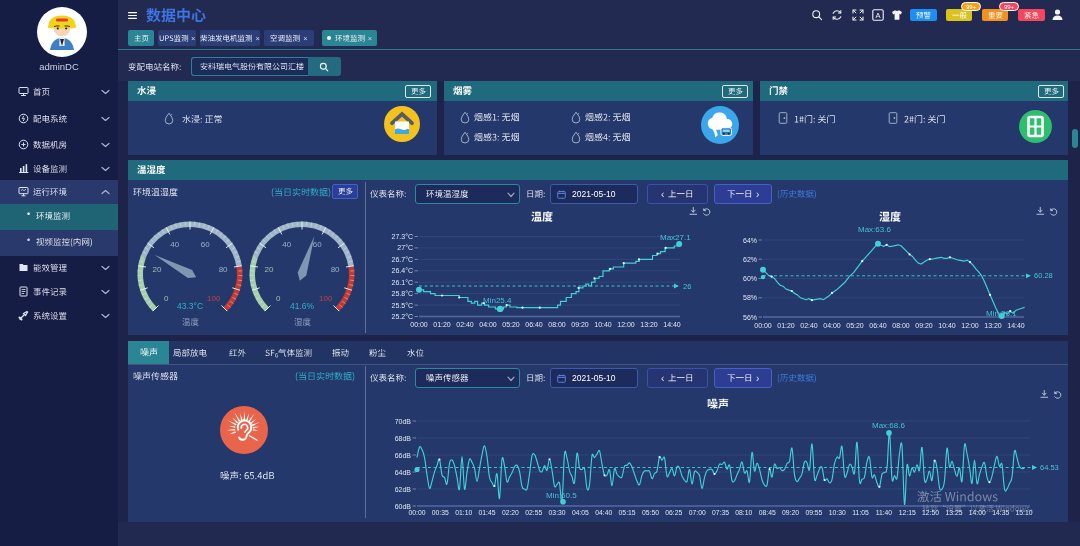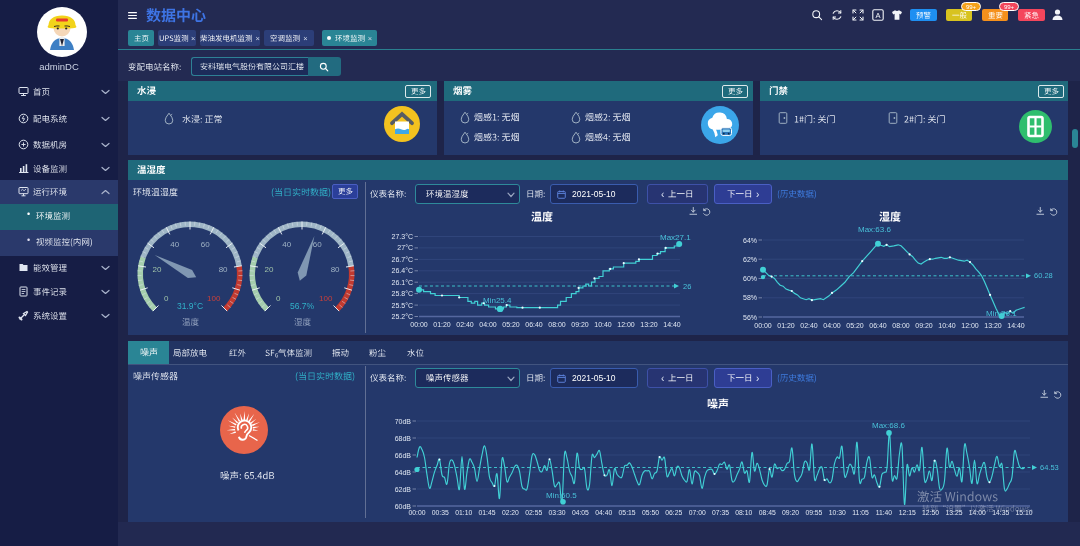--- a/index.html
+++ b/index.html
@@ -425,21 +425,21 @@
       <path d="M230.5 307.5 L227.4 304.9" stroke="#dbe4ee" stroke-width="0.6" opacity="0.85"></path>
       <path d="M227.1 311.1 L221.5 305.5" stroke="#eef3f8" stroke-width="1" opacity="0.95"></path>
       <text x="166.3" y="300.5" text-anchor="middle" font-size="8" fill="#9fc2a8" font-family="Liberation Sans">0</text>
       <text x="156.9" y="271.6" text-anchor="middle" font-size="8" fill="#9fc2a8" font-family="Liberation Sans">20</text>
       <text x="174.8" y="247.0" text-anchor="middle" font-size="8" fill="#9fb2c4" font-family="Liberation Sans">40</text>
       <text x="205.2" y="247.0" text-anchor="middle" font-size="8" fill="#9fb2c4" font-family="Liberation Sans">60</text>
       <text x="223.1" y="271.6" text-anchor="middle" font-size="8" fill="#9fb2c4" font-family="Liberation Sans">80</text>
       <text x="213.7" y="300.5" text-anchor="middle" font-size="8" fill="#c8403a" font-family="Liberation Sans">100</text>
       <path d="M154.7 255.1 L187.9 278.0 L196.2 277.3 L192.1 270.0 Z" fill="#8097b2"></path>
     </svg>
-    <div class="ab" style="position:absolute;left:150px;top:301px;width:80px;height:12px;text-align:center;color:#31b2c9;font-size:8.5px;">31.9°C</div>
+    <div class="ab" style="position:absolute;left:150px;top:301px;width:80px;height:12px;text-align:center;color:#31b2c9;font-size:8.5px;">43.3°C</div>
     <div class="fxc" style="position:absolute;left:160px;top:315px;width:60px;height:13px;">
       <svg class="zh" width="17.0" height="12" viewBox="0 -9.0 17.0 12">
         <path fill="#97a6c2" d="M3.8 -4.9H6.7V-4.1H3.8ZM3.8 -6.2H6.7V-5.4H3.8ZM3.2 -6.8V-3.5H7.3V-6.8ZM0.8 -6.6C1.4 -6.3 2.0 -6.0 2.4 -5.7L2.7 -6.2C2.4 -6.5 1.7 -6.8 1.2 -7.0ZM0.3 -4.3C0.9 -4.0 1.6 -3.6 1.9 -3.3L2.2 -3.9C1.9 -4.1 1.2 -4.5 0.7 -4.7ZM0.5 0.1 1.1 0.5C1.6 -0.3 2.1 -1.3 2.6 -2.2L2.1 -2.6C1.6 -1.6 1.0 -0.5 0.5 0.1ZM2.2 -0.1V0.4H8.2V-0.1H7.6V-2.8H2.9V-0.1ZM3.5 -0.1V-2.2H4.3V-0.1ZM4.8 -0.1V-2.2H5.6V-0.1ZM6.2 -0.1V-2.2H7.0V-0.1Z M11.8 -5.5V-4.7H10.4V-4.2H11.8V-2.8H15.1V-4.2H16.5V-4.7H15.1V-5.5H14.5V-4.7H12.4V-5.5ZM14.5 -4.2V-3.3H12.4V-4.2ZM14.9 -1.7C14.6 -1.3 14.0 -0.9 13.4 -0.7C12.8 -0.9 12.3 -1.3 12.0 -1.7ZM10.5 -2.3V-1.7H11.6L11.3 -1.6C11.7 -1.1 12.2 -0.7 12.7 -0.4C11.9 -0.1 11.0 0.0 10.1 0.1C10.2 0.2 10.3 0.5 10.4 0.6C11.4 0.5 12.5 0.3 13.4 -0.1C14.2 0.3 15.2 0.6 16.3 0.7C16.4 0.5 16.5 0.3 16.7 0.1C15.7 0.0 14.9 -0.1 14.1 -0.4C14.9 -0.8 15.5 -1.3 15.9 -2.1L15.5 -2.3L15.4 -2.3ZM12.5 -7.0C12.6 -6.8 12.8 -6.5 12.9 -6.3H9.6V-4.0C9.6 -2.7 9.5 -0.9 8.8 0.4C9.0 0.4 9.3 0.6 9.4 0.7C10.1 -0.7 10.2 -2.6 10.2 -4.0V-5.7H16.6V-6.3H13.6C13.5 -6.6 13.3 -6.9 13.2 -7.2Z"></path>
       </svg>
     </div>
     <svg class="ab" style="position:absolute;left:240px;top:212px;width:124px;height:124px;" viewBox="240 212 124 124" fill="none">
       <path d="M266.8 309.2 A49.75 49.75 0 0 1 255.2 257.1" stroke="#a5cead" stroke-width="5.5"></path>
       <path d="M255.2 257.1 A49.75 49.75 0 0 1 351.1 266.2" stroke="#9fb6c6" stroke-width="5.5"></path>
       <path d="M351.1 266.2 A49.75 49.75 0 0 1 337.2 309.2" stroke="#c23a30" stroke-width="5.5"></path>
       <path d="M264.9 311.1 L270.5 305.5" stroke="#eef3f8" stroke-width="1" opacity="0.95"></path>
@@ -494,21 +494,21 @@
       <path d="M342.5 307.5 L339.4 304.9" stroke="#dbe4ee" stroke-width="0.6" opacity="0.85"></path>
       <path d="M339.1 311.1 L333.5 305.5" stroke="#eef3f8" stroke-width="1" opacity="0.95"></path>
       <text x="278.3" y="300.5" text-anchor="middle" font-size="8" fill="#9fc2a8" font-family="Liberation Sans">0</text>
       <text x="268.9" y="271.6" text-anchor="middle" font-size="8" fill="#9fc2a8" font-family="Liberation Sans">20</text>
       <text x="286.8" y="247.0" text-anchor="middle" font-size="8" fill="#9fb2c4" font-family="Liberation Sans">40</text>
       <text x="317.2" y="247.0" text-anchor="middle" font-size="8" fill="#9fb2c4" font-family="Liberation Sans">60</text>
       <text x="335.1" y="271.6" text-anchor="middle" font-size="8" fill="#9fb2c4" font-family="Liberation Sans">80</text>
       <text x="325.7" y="300.5" text-anchor="middle" font-size="8" fill="#c8403a" font-family="Liberation Sans">100</text>
       <path d="M314.4 236.0 L297.7 272.6 L299.8 280.7 L306.3 275.4 Z" fill="#8097b2"></path>
     </svg>
-    <div class="ab" style="position:absolute;left:262px;top:301px;width:80px;height:12px;text-align:center;color:#31b2c9;font-size:8.5px;">56.7%</div>
+    <div class="ab" style="position:absolute;left:262px;top:301px;width:80px;height:12px;text-align:center;color:#31b2c9;font-size:8.5px;">41.6%</div>
     <div class="fxc" style="position:absolute;left:272px;top:315px;width:60px;height:13px;">
       <svg class="zh" width="17.0" height="12" viewBox="0 -9.0 17.0 12">
         <path fill="#97a6c2" d="M3.7 -4.9H6.9V-4.0H3.7ZM3.7 -6.2H6.9V-5.4H3.7ZM3.1 -6.8V-3.5H7.6V-6.8ZM2.7 -2.5C3.1 -1.9 3.4 -1.1 3.5 -0.6L4.0 -0.8C3.9 -1.3 3.6 -2.1 3.2 -2.7ZM7.4 -2.8C7.2 -2.1 6.8 -1.3 6.5 -0.7L7.0 -0.6C7.3 -1.1 7.7 -1.9 8.0 -2.6ZM0.8 -6.6C1.3 -6.3 1.9 -5.9 2.3 -5.7L2.6 -6.2C2.3 -6.5 1.7 -6.8 1.1 -7.0ZM0.3 -4.3C0.9 -4.1 1.5 -3.7 1.8 -3.4L2.2 -3.9C1.9 -4.2 1.2 -4.6 0.7 -4.8ZM0.6 0.1 1.1 0.5C1.5 -0.3 2.0 -1.3 2.3 -2.2L1.8 -2.6C1.4 -1.6 0.9 -0.5 0.6 0.1ZM5.7 -3.2V-0.1H4.9V-3.2H4.3V-0.1H2.2V0.4H8.2V-0.1H6.3V-3.2Z M11.8 -5.5V-4.7H10.4V-4.2H11.8V-2.8H15.1V-4.2H16.5V-4.7H15.1V-5.5H14.5V-4.7H12.4V-5.5ZM14.5 -4.2V-3.3H12.4V-4.2ZM14.9 -1.7C14.6 -1.3 14.0 -0.9 13.4 -0.7C12.8 -0.9 12.3 -1.3 12.0 -1.7ZM10.5 -2.3V-1.7H11.6L11.3 -1.6C11.7 -1.1 12.2 -0.7 12.7 -0.4C11.9 -0.1 11.0 0.0 10.1 0.1C10.2 0.2 10.3 0.5 10.4 0.6C11.4 0.5 12.5 0.3 13.4 -0.1C14.2 0.3 15.2 0.6 16.3 0.7C16.4 0.5 16.5 0.3 16.7 0.1C15.7 0.0 14.9 -0.1 14.1 -0.4C14.9 -0.8 15.5 -1.3 15.9 -2.1L15.5 -2.3L15.4 -2.3ZM12.5 -7.0C12.6 -6.8 12.8 -6.5 12.9 -6.3H9.6V-4.0C9.6 -2.7 9.5 -0.9 8.8 0.4C9.0 0.4 9.3 0.6 9.4 0.7C10.1 -0.7 10.2 -2.6 10.2 -4.0V-5.7H16.6V-6.3H13.6C13.5 -6.6 13.3 -6.9 13.2 -7.2Z"></path>
       </svg>
     </div>
     <div class="fx" style="position:absolute;left:370px;top:187px;width:60px;height:14px;">
       <svg class="zh" width="36.4" height="12" viewBox="0 -9.0 36.4 12">
         <path fill="#e8ecf4" d="M4.6 -6.7C5.0 -6.1 5.4 -5.4 5.6 -4.9L6.1 -5.2C5.9 -5.7 5.5 -6.4 5.1 -6.9ZM7.1 -6.6C6.8 -4.8 6.3 -3.2 5.4 -2.0C4.5 -3.2 4.0 -4.7 3.7 -6.5L3.1 -6.4C3.5 -4.4 4.0 -2.7 4.9 -1.5C4.3 -0.8 3.4 -0.2 2.3 0.2C2.4 0.3 2.6 0.6 2.7 0.7C3.8 0.3 4.6 -0.3 5.3 -1.0C6.0 -0.3 6.7 0.3 7.8 0.7C7.9 0.5 8.1 0.3 8.2 0.1C7.2 -0.2 6.4 -0.8 5.8 -1.5C6.9 -2.8 7.4 -4.6 7.8 -6.5ZM2.3 -7.1C1.8 -5.8 1.0 -4.5 0.2 -3.7C0.3 -3.6 0.5 -3.2 0.5 -3.1C0.8 -3.4 1.1 -3.7 1.4 -4.1V0.7H2.0V-5.1C2.3 -5.7 2.6 -6.3 2.9 -6.9Z M10.6 0.7C10.8 0.5 11.2 0.4 13.5 -0.3C13.5 -0.5 13.4 -0.7 13.4 -0.9L11.3 -0.3V-2.1C11.9 -2.5 12.3 -2.9 12.7 -3.3C13.3 -1.5 14.5 -0.2 16.3 0.4C16.4 0.2 16.6 -0.0 16.7 -0.2C15.9 -0.4 15.2 -0.8 14.6 -1.4C15.1 -1.7 15.7 -2.2 16.2 -2.6L15.7 -2.9C15.3 -2.6 14.7 -2.1 14.2 -1.8C13.8 -2.2 13.5 -2.7 13.3 -3.3H16.4V-3.8H13.1V-4.6H15.8V-5.1H13.1V-5.8H16.2V-6.4H13.1V-7.1H12.4V-6.4H9.4V-5.8H12.4V-5.1H9.8V-4.6H12.4V-3.8H9.1V-3.3H11.9C11.1 -2.6 9.9 -1.9 8.8 -1.6C8.9 -1.4 9.1 -1.2 9.2 -1.0C9.7 -1.2 10.2 -1.4 10.7 -1.7V-0.5C10.7 -0.1 10.5 0.0 10.4 0.1C10.5 0.2 10.6 0.5 10.6 0.7Z M19.2 -4.5C19.7 -4.2 20.2 -3.8 20.5 -3.5C19.6 -2.9 18.5 -2.5 17.4 -2.3C17.5 -2.2 17.7 -1.9 17.7 -1.7C18.2 -1.8 18.7 -2.0 19.1 -2.2V0.7H19.8V0.2H23.6V0.7H24.2V-2.9H20.8C22.2 -3.6 23.5 -4.7 24.2 -6.1L23.7 -6.3L23.6 -6.3H20.6C20.8 -6.5 21.0 -6.8 21.2 -7.0L20.5 -7.2C19.9 -6.3 19.0 -5.4 17.6 -4.8C17.7 -4.6 17.9 -4.4 18.0 -4.3C18.8 -4.7 19.5 -5.2 20.1 -5.7H23.2C22.7 -5.0 22.0 -4.3 21.1 -3.8C20.7 -4.1 20.2 -4.6 19.7 -4.9ZM23.6 -0.4H19.8V-2.3H23.6Z M29.9 -3.8C29.7 -2.8 29.3 -1.7 28.8 -1.0C29.0 -0.9 29.2 -0.8 29.4 -0.7C29.8 -1.4 30.2 -2.6 30.4 -3.7ZM32.1 -3.7C32.5 -2.8 32.9 -1.6 33.0 -0.8L33.6 -1.0C33.5 -1.8 33.1 -3.0 32.7 -3.9ZM30.0 -7.1C29.8 -6.0 29.5 -5.0 29.0 -4.2V-4.7H27.9V-6.2C28.3 -6.3 28.7 -6.4 29.0 -6.6L28.6 -7.1C28.0 -6.8 26.9 -6.5 26.0 -6.4C26.1 -6.2 26.2 -6.0 26.2 -5.9C26.6 -6.0 26.9 -6.0 27.3 -6.1V-4.7H26.0V-4.1H27.2C26.9 -3.1 26.3 -2.0 25.8 -1.4C25.9 -1.3 26.0 -1.0 26.1 -0.9C26.5 -1.4 26.9 -2.2 27.3 -3.1V0.7H27.9V-3.1C28.1 -2.8 28.5 -2.3 28.6 -2.0L29.0 -2.6C28.8 -2.8 28.1 -3.5 27.9 -3.8V-4.1H28.9L28.8 -4.1C29.0 -4.0 29.3 -3.8 29.4 -3.7C29.7 -4.2 30.0 -4.8 30.2 -5.4H31.1V-0.1C31.1 0.0 31.0 0.0 30.9 0.0C30.8 0.1 30.4 0.1 30.0 0.0C30.1 0.2 30.2 0.5 30.3 0.6C30.8 0.6 31.1 0.6 31.4 0.5C31.6 0.4 31.7 0.3 31.7 -0.1V-5.4H32.8C32.7 -5.1 32.5 -4.8 32.4 -4.5L33.0 -4.3C33.2 -4.8 33.4 -5.4 33.6 -5.9L33.2 -6.0L33.1 -6.0H30.4C30.5 -6.3 30.6 -6.7 30.6 -7.0Z M35.2 -3.3C35.5 -3.3 35.7 -3.6 35.7 -3.9C35.7 -4.3 35.5 -4.5 35.2 -4.5C34.9 -4.5 34.6 -4.3 34.6 -3.9C34.6 -3.6 34.9 -3.3 35.2 -3.3ZM35.2 0.1C35.5 0.1 35.7 -0.1 35.7 -0.5C35.7 -0.8 35.5 -1.1 35.2 -1.1C34.9 -1.1 34.6 -0.8 34.6 -0.5C34.6 -0.1 34.9 0.1 35.2 0.1Z"></path>
       </svg>
     </div>

